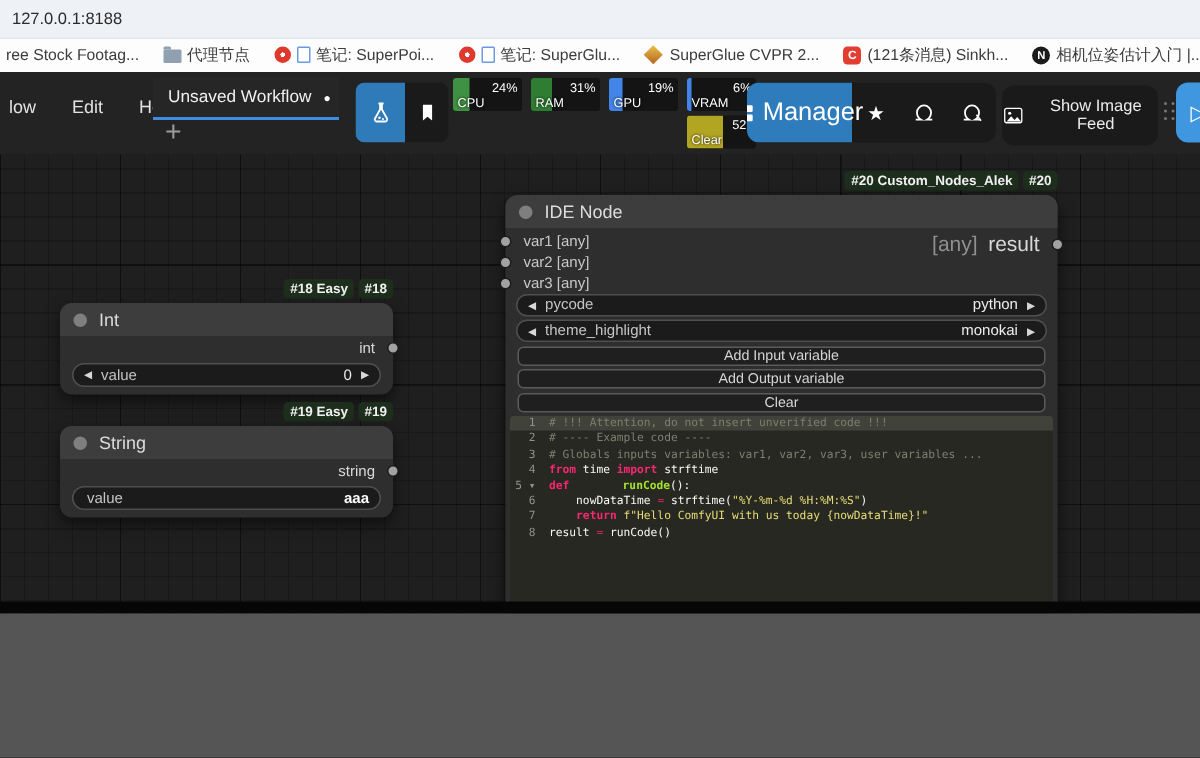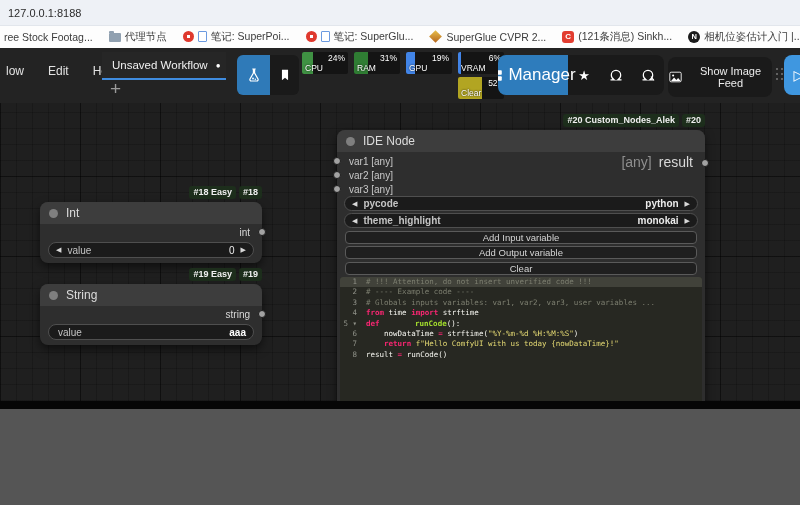--- a/index.html
+++ b/index.html
@@ -75,21 +75,21 @@
   .out-row { position:relative; height:16px; display:flex; align-items:center; justify-content:flex-end; font-size:10px; color:#c9c9c9; padding:0 12px; }
   .out-row .slot-dot { top:4px; }
 
   .widget { height:16px; margin:2px 8px; background:#1b1b1b; border:1px solid #4f4f4f; border-radius:9px; display:flex; align-items:center; padding:0 7px; font-size:10px; color:#c4c4c4; cursor:pointer; }
   .widget .arrow { font-size:7px; color:#d8d8d8; }
   .widget .wname { margin-left:6px; }
   .widget .wval { margin-left:auto; color:#ececec; }
   .widget .arrow-r { margin-left:6px; }
   .widget.text-widget .wname { margin-left:2px; }
   .widget.text-widget .wval { font-weight:bold; color:#fff; }
-  .widget.combo { height:15px; margin:2px 7px;font-weight:bold; }
+  .widget.combo { height:15px; margin:2px 7px; }
 
   .node-btn { height:13px; margin:2.5px 8px; background:#1f1f1f; border:1px solid #5a5a5a; border-radius:4px; display:flex; align-items:center; justify-content:center; font-size:9.5px; color:#d5d5d5; cursor:pointer;text-align:center; }
 
   .code { margin:1px 3px 0; height:172px; background:#272822; border-radius:3px 3px 6px 6px; overflow:hidden; font-family:"DejaVu Sans Mono","Liberation Mono",monospace; font-size:7.5px; cursor:text; }
   .code-line { display:flex; height:10.4px; line-height:10.5px; white-space:pre; }
   .code-line.active { background:#41423a; }
   .gutter { flex:0 0 22px; text-align:right; padding-right:5px; color:#8f9188; }
   .code-body { padding-left:4px; font-weight:500; }
   .tok-c { color:#7d7f70; }
   .tok-k { color:#f92672; font-weight:bold; }

